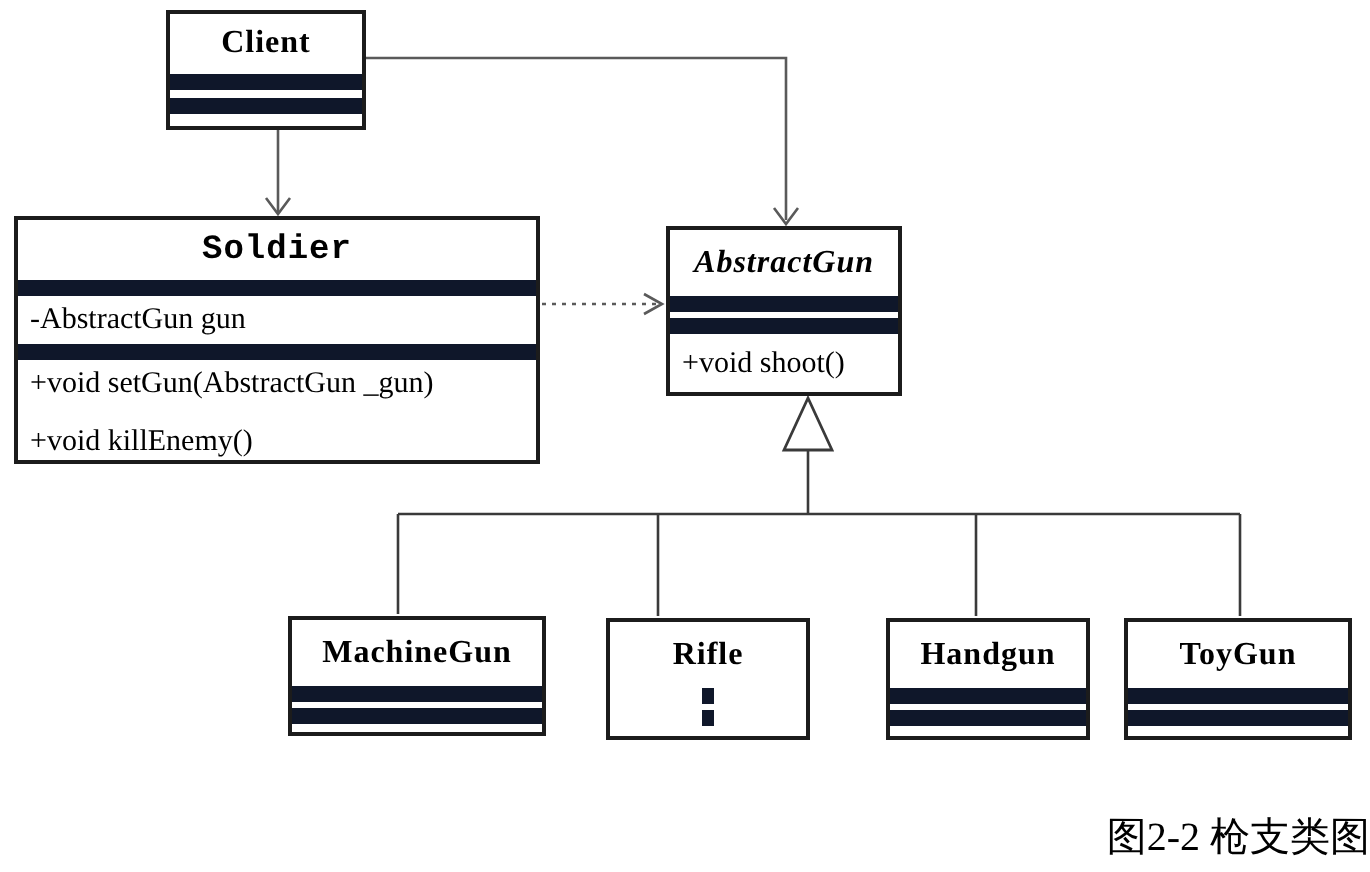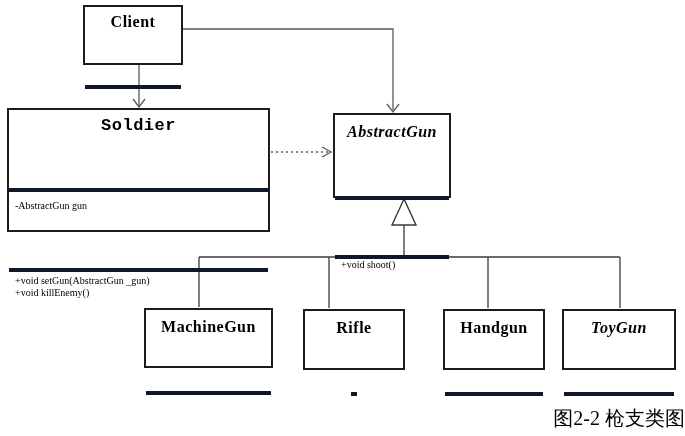--- a/index.html
+++ b/index.html
@@ -49,30 +49,29 @@
     display: flex;
     align-items: center;
     justify-content: center;
     font-weight: bold;
     font-size: 16px;
     letter-spacing: 0.5px;
     flex: 0 0 auto;
     box-sizing: border-box;
   }
   .cls-comp {
-    border-top: 4px solid #0f172a;
+    border-top: 8px solid #0f172a;
     box-sizing: border-box;
     flex: 0 0 auto;
-    font-size: 10px;
+    font-size: 15px;
     line-height: 1.2;
     padding-left: 6px;
     display: flex;
     flex-direction: column;
     justify-content: center;
-    margin-top: 48px;
   }
   .cls-comp.top-align {
     justify-content: space-between;
     padding-top: 3px;
   }
   .italic-title { font-style: italic; }
   .caption {
     position: absolute;
     left: 0;
     top: 405px;
@@ -151,21 +150,21 @@
     <div class="cls-comp" style="height:11px;"></div>
     <div class="cls-comp" style="flex:1 1 auto;"></div>
   </div>
 
   <div class="cls" style="left:443px; top:309px; width:102px; height:61px;">
     <div class="cls-title" style="height:33px;">Handgun</div>
     <div class="cls-comp" style="height:11px;"></div>
     <div class="cls-comp" style="flex:1 1 auto;"></div>
   </div>
 
-  <div class="cls" style="left:562px; top:309px; width:114px; height:61px;font-style:italic;">
+  <div class="cls" style="left:562px; top:309px; width:114px; height:61px;">
     <div class="cls-title" style="height:33px;">ToyGun</div>
     <div class="cls-comp" style="height:11px;"></div>
     <div class="cls-comp" style="flex:1 1 auto;"></div>
   </div>
 
   <div class="caption">图2-2 枪支类图</div>
 
 </div>
 
 </body></html>

